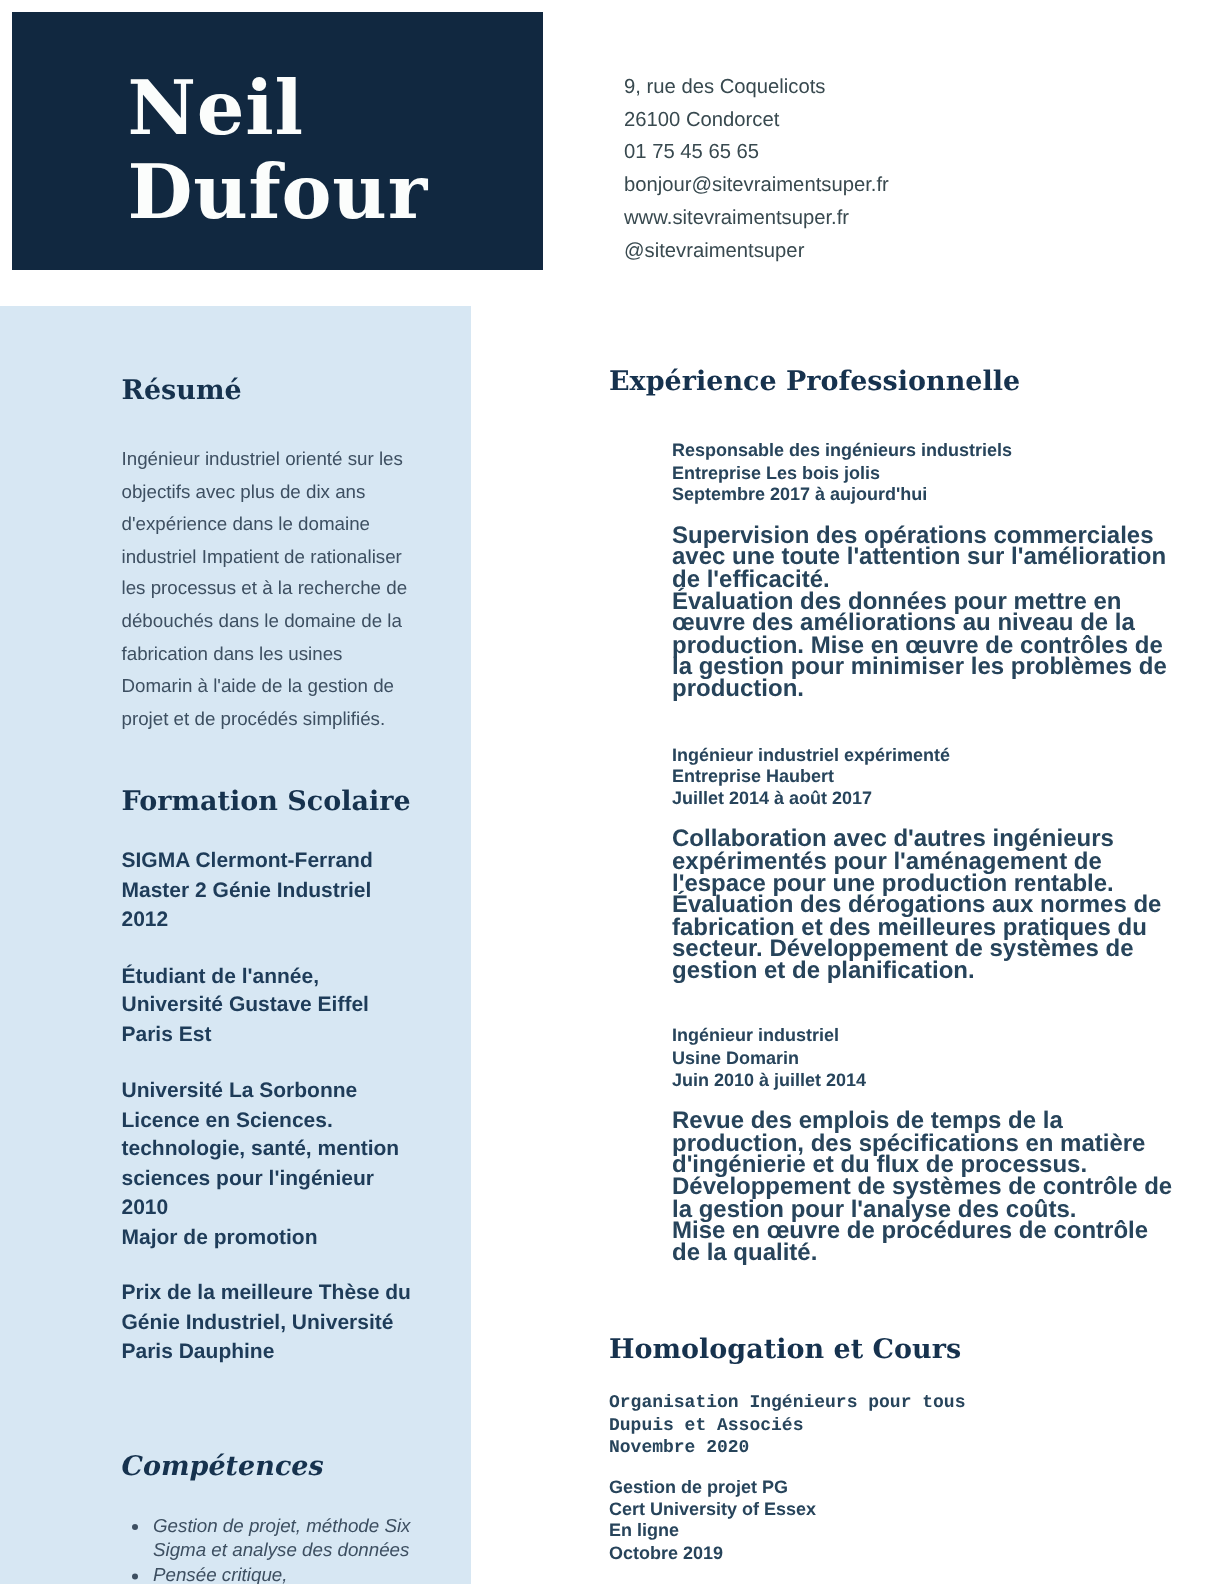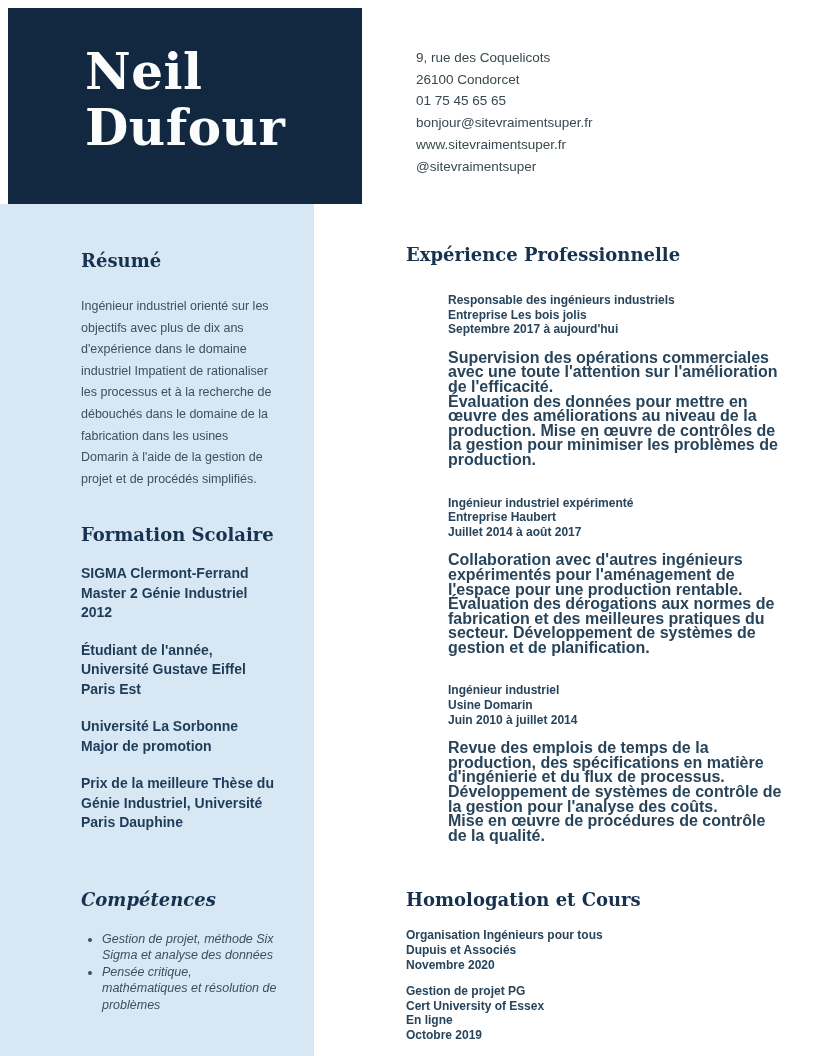--- a/index.html
+++ b/index.html
@@ -9,21 +9,21 @@
     background: #ffffff;
     font-family: "Liberation Sans", sans-serif;
     position: relative;
     overflow: hidden;
   }
 
   
   .name-box {
     position: absolute;
     left: 8px; top: 8px;
-    width: 354px; height: 196px;
+    width: 354px; height: 172px;
     background: #112840;
   }
   .person-name {
     margin: 36px 0 0 77px;
     font-family: "DejaVu Serif", serif;
     font-weight: 700;
     font-size: 50px;
     line-height: 56px;
     color: #fbfdfc;
     letter-spacing: 0.5px;
@@ -101,21 +101,21 @@
   }
   .job-desc div { display: block; }
   .cert-section { margin-top: 46px; }
   .cert-entries { margin-top: 17px; }
   .cert-entry {
     margin-top: 12px;
     font-weight: 700;
     font-size: 12px;
     line-height: 14.6px;
   }
-  .cert-entry:first-child { margin-top: 0; }
+  .cert-entry:first-child { margin-top: 0; font-family: Liberation Mono, monospace; }
 </style>
 </head>
 <body>
 
 <div class="name-box">
   <div class="person-name">
       <div>Neil</div>
       <div>Dufour</div>
     </div>
 </div>
@@ -141,20 +141,21 @@
         <div class="edu-entry">
           <div>SIGMA Clermont-Ferrand</div>
           <div>Master 2 Génie Industriel</div>
           <div>2012</div>
         </div>
         <div class="edu-entry">
           <div>Étudiant de l'année, Université Gustave Eiffel Paris Est</div>
         </div>
         <div class="edu-entry">
           <div>Université La Sorbonne</div>
+          <div>Licence en Sciences. technologie, santé, mention sciences pour l'ingénieur 2010</div>
           <div>Major de promotion</div>
         </div>
         <div class="edu-entry">
           <div>Prix de la meilleure Thèse du Génie Industriel, Université Paris Dauphine</div>
         </div>
       </div>
   </section>
 
   <section class="skills-section">
     <h2 class="section-title">Compétences</h2>

